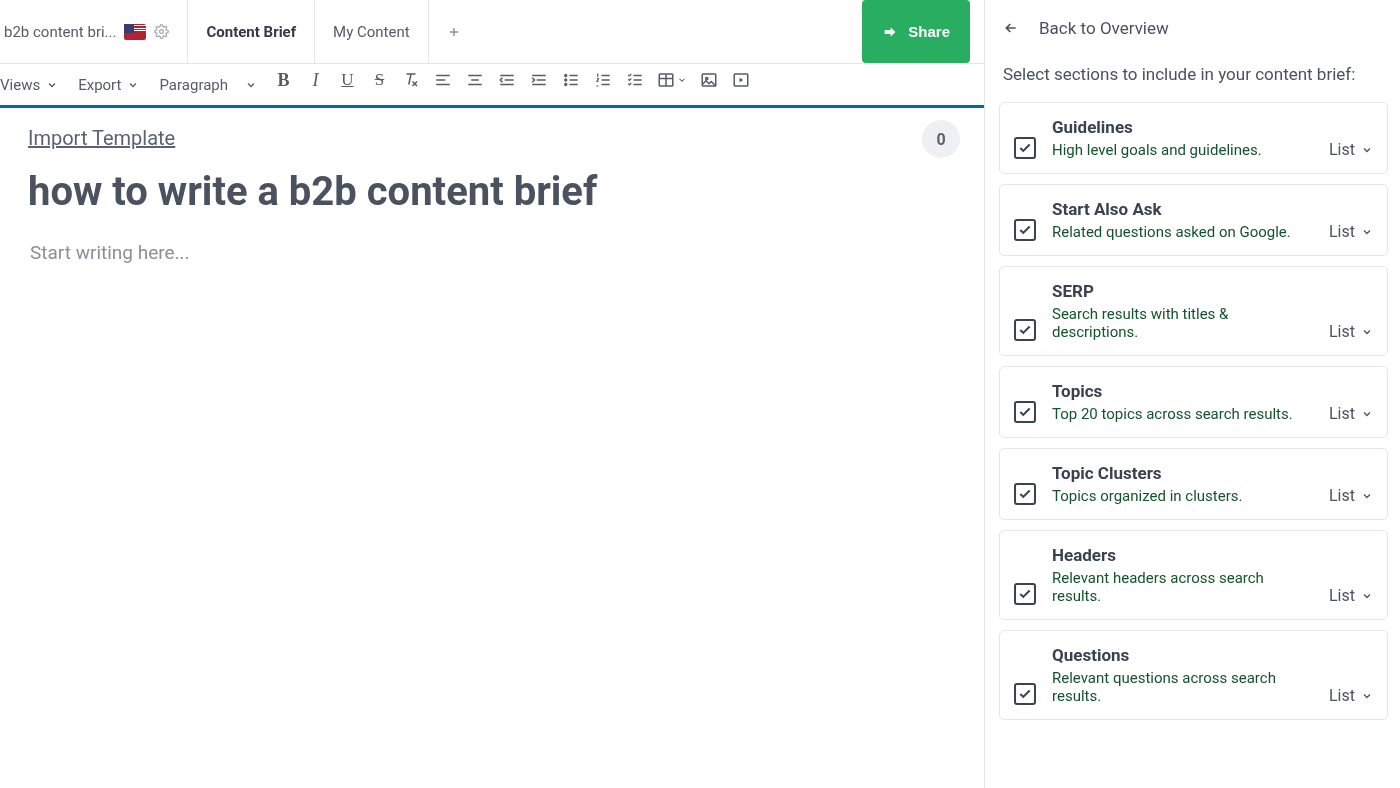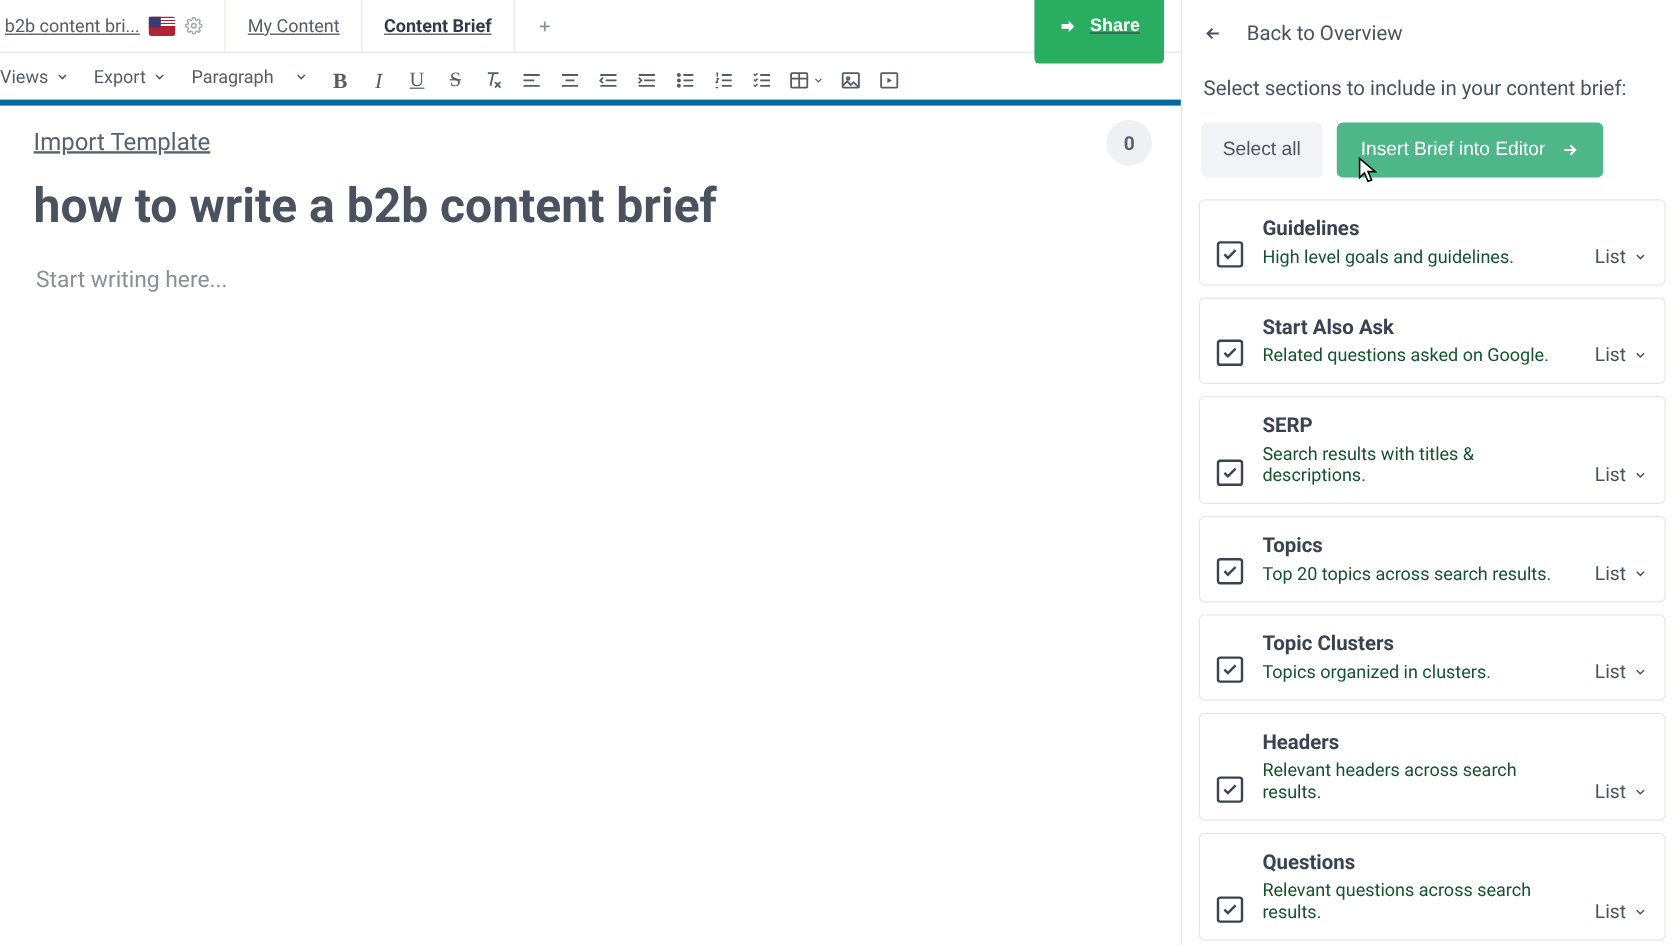--- a/index.html
+++ b/index.html
@@ -1,29 +1,29 @@
 <!DOCTYPE html>
 <html><head>
 <meta charset="utf-8">
 <style>
 * { margin: 0; padding: 0; box-sizing: border-box; }
 body { font-family: -apple-system, BlinkMacSystemFont, "Segoe UI", Roboto, Helvetica, Arial, sans-serif; color: #414856; background: #fff; width: 1400px; height: 788px; overflow: hidden; }
 .app { display: flex; height: 100%; }
 .main { flex: 1; border-right: 1px solid #e4e6eb; display: flex; flex-direction: column; min-width: 0; }
-.tabs { display: flex; align-items: center; height: 44px; border-bottom: 1px solid #e4e6eb; text-decoration: underline; }
+.tabs { display: flex; align-items: center; height: 64px; border-bottom: 1px solid #e4e6eb; }
 .tab { display: flex; align-items: center; gap: 8px; padding: 0 18px; height: 100%; border-right: 1px solid #e4e6eb; font-size: 15px; color: #555c68; cursor: pointer; }
 .tab.active { font-weight: 700; color: #333946; }
 .tab.first { padding-left: 4px; }
 .flag { width: 22px; height: 16px; background: linear-gradient(to bottom, #b22234 0%, #b22234 7.7%, #fff 7.7%, #fff 15.4%, #b22234 15.4%, #b22234 23.1%, #fff 23.1%, #fff 30.8%, #b22234 30.8%, #b22234 38.5%, #fff 38.5%, #fff 46.2%, #b22234 46.2%, #b22234 100%); position: relative; border-radius: 2px; }
 .flag::before { content:""; position:absolute; top:0; left:0; width: 10px; height: 9px; background:#3c3b6e; }
 .gear-icon { color:#a3a8b2; }
 .plus-tab { padding: 0 18px; height:100%; display:flex; align-items:center; color:#8a8f9a; cursor:pointer; }
 .tab-spacer { flex:1; }
 .share-btn { margin-right: 14px; background:#29ae61; color:#fff; border:none; border-radius:4px; padding:23px 20px; font-size:15px; font-weight:600; display:flex; align-items:center; gap:10px; cursor:pointer; }
-.toolbar { display:flex; align-items:flex-end; height:44px; padding: 0 0 0 0; gap:0; border-bottom:5px solid #0369a1; }
+.toolbar { display:flex; align-items:flex-start; height:44px; padding: 0 0 0 0; gap:0; border-bottom:3px solid #0369a1; }
 .tb-group { display:flex; align-items:center; gap:6px; padding:0 10px; height:100%; color:#555c68; font-size:15px; }
 .tb-group.dropdown { cursor:pointer; }
 .tb-btn { width:32px; height:32px; display:flex; align-items:center; justify-content:center; cursor:pointer; color:#555c68; }
 .tb-btn.bold { font-weight:700; font-size:18px; font-family: Georgia, serif; }
 .tb-btn.italic { font-style:italic; font-size:18px; font-family: Georgia, serif; }
 .tb-btn.underline { text-decoration: underline; font-size:17px; font-family: Georgia, serif; }
 .tb-btn.strike { text-decoration: line-through; font-size:17px; font-family: Georgia, serif; }
 .editor-area { flex:1; position:relative; padding: 18px 28px; }
 .import-link { font-size:20px; color:#5a6270; text-decoration: underline; cursor:pointer; }
 .word-count { position:absolute; top:12px; right:24px; width:38px; height:38px; border-radius:50%; background:#eef0f3; display:flex; align-items:center; justify-content:center; font-weight:700; color:#5a6270; font-size:16px; }
@@ -56,25 +56,25 @@
       <div class="tab first">
         <span>b2b content bri...</span>
         <span class="flag"></span>
         <span class="gear-icon">
           <svg width="15" height="15" viewBox="0 0 24 24" fill="none" stroke="currentColor" stroke-width="2">
               <circle cx="12" cy="12" r="3"></circle>
               <path d="M19.4 15a1.7 1.7 0 0 0 .34 1.87l.06.06a2 2 0 1 1-2.83 2.83l-.06-.06a1.7 1.7 0 0 0-1.87-.34 1.7 1.7 0 0 0-1 1.55V21a2 2 0 1 1-4 0v-.09a1.7 1.7 0 0 0-1-1.55 1.7 1.7 0 0 0-1.87.34l-.06.06a2 2 0 1 1-2.83-2.83l.06-.06a1.7 1.7 0 0 0 .34-1.87 1.7 1.7 0 0 0-1.55-1H3a2 2 0 1 1 0-4h.09a1.7 1.7 0 0 0 1.55-1 1.7 1.7 0 0 0-.34-1.87l-.06-.06a2 2 0 1 1 2.83-2.83l.06.06a1.7 1.7 0 0 0 1.87.34H9a1.7 1.7 0 0 0 1-1.55V3a2 2 0 1 1 4 0v.09a1.7 1.7 0 0 0 1 1.55 1.7 1.7 0 0 0 1.87-.34l.06-.06a2 2 0 1 1 2.83 2.83l-.06.06a1.7 1.7 0 0 0-.34 1.87V9a1.7 1.7 0 0 0 1.55 1H21a2 2 0 1 1 0 4h-.09a1.7 1.7 0 0 0-1.55 1z"></path>
             </svg>
         </span>
       </div>
+      <div class="tab active">
+        <span>Content Brief</span>
+      </div>
       <div class="tab">
         <span>My Content</span>
-      </div>
-      <div class="tab active">
-        <span>Content Brief</span>
       </div>
       <div class="plus-tab">
         <svg width="14" height="14" viewBox="0 0 24 24" fill="none" stroke="currentColor" stroke-width="2.5">
             <path d="M12 5v14M5 12h14"></path>
           </svg>
       </div>
       <div class="tab-spacer"></div>
       <button class="share-btn">
         <span>
           <svg width="16" height="16" viewBox="0 0 24 24" fill="currentColor">
@@ -189,34 +189,20 @@
   </div>
 
   <div class="sidebar">
     <div class="back-link">
       <svg width="16" height="16" viewBox="0 0 24 24" fill="none" stroke="currentColor" stroke-width="2.5">
           <path d="M19 12H5M11 18l-6-6 6-6"></path>
         </svg>
       <span>Back to Overview</span>
     </div>
     <div class="side-prompt">Select sections to include in your content brief:</div>
-    <div class="action-row">
-      <button class="select-all-btn">Select all</button>
-      <button class="insert-btn">
-        <span>Insert Brief into Editor</span>
-        <svg width="16" height="16" viewBox="0 0 24 24" fill="none" stroke="currentColor" stroke-width="2.5">
-            <path d="M5 12h14M13 6l6 6-6 6"></path>
-          </svg>
-      </button>
-      <span class="cursor-icon">
-        <svg width="20" height="24" viewBox="0 0 20 24">
-            <path d="M4 2l0 16 4-4 3 7 3-1-3-7 6 0z" fill="#fff" stroke="#000" stroke-width="1.3"></path>
-          </svg>
-      </span>
-    </div>
 
     <div class="sections" id="sections">
         <div class="section-card">
     <div class="check">
       <svg width="14" height="14" viewBox="0 0 24 24" fill="none" stroke="currentColor" stroke-width="3.5">
               <path d="M4 12l5 5L20 6"></path>
             </svg>
     </div>
     <div class="section-body">
       <div class="section-title">Guidelines</div>

